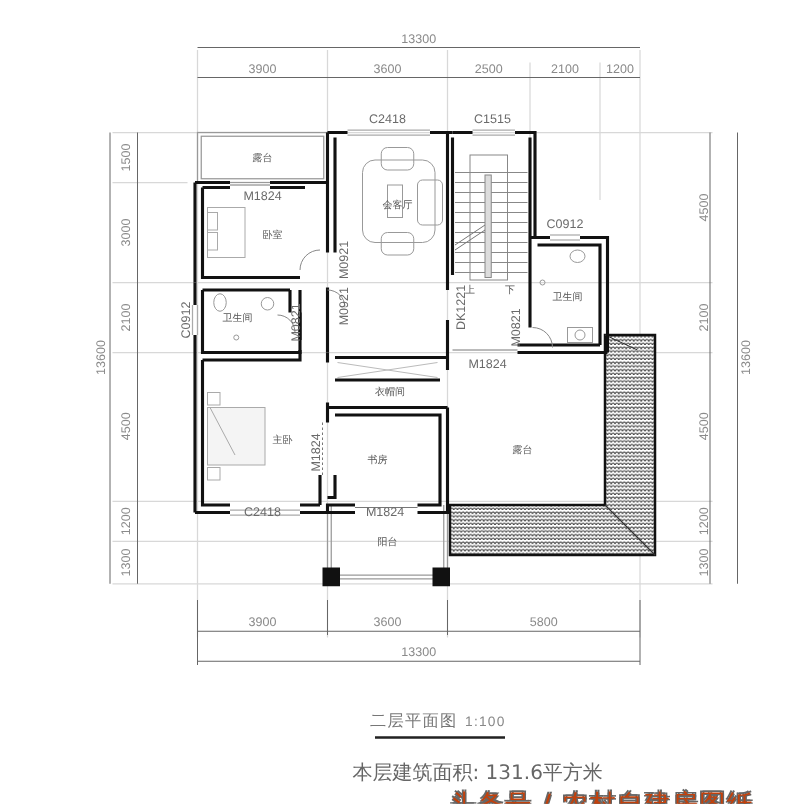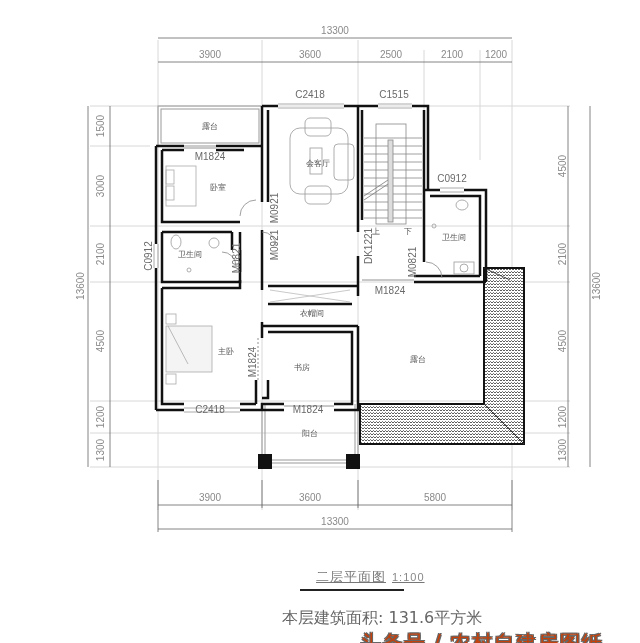--- a/index.html
+++ b/index.html
@@ -1,21 +1,21 @@
 <!DOCTYPE html>
 <html><head>
 <meta charset="utf-8">
 <style>
   html, body { margin:0; padding:0; background:#ffffff; }
   body { width:640px; height:643px; position:relative; overflow:hidden; font-family:"DejaVu Sans", sans-serif; }
   #plan { position:absolute; left:0; top:0; width:640px; height:643px; }
   .dim { font-family:"Liberation Sans", sans-serif; font-size:10px; fill:#8a8a8a; }
   .lbl { font-family:"DejaVu Sans", sans-serif; font-size:8px; fill:#555; }
   .code { font-family:"Liberation Sans", sans-serif; font-size:10px; fill:#6a6a6a; }
-  .title-txt { position:absolute; left:316px; top:568px; font-family:"DejaVu Sans", sans-serif; font-size:13px; color:#777; letter-spacing:1px;text-decoration:underline; }
+  .title-txt { position:absolute; left:296px; top:568px; font-family:"DejaVu Sans", sans-serif; font-size:13px; color:#777; letter-spacing:1px; }
   .title-scale { font-family:"Liberation Sans", sans-serif; font-size:11px; color:#888; margin-left:6px; }
   .title-line { position:absolute; left:300px; top:589px; width:104px; height:2px; background:#222; }
   .area-txt { position:absolute; left:282px; top:608px; font-size:16px; color:#666; font-family:"DejaVu Sans", sans-serif; }
   .watermark { position:absolute; left:360px; top:629px; font-size:21px; color:#c2410c; font-family:"DejaVu Sans", sans-serif;
      text-shadow:-1px -1px 0 #666, 1px -1px 0 #666, -1px 1px 0 #666, 1px 1px 0 #666; letter-spacing:1px; }
 </style>
 </head>
 <body>
 
 <svg id="plan" viewBox="0 0 640 643" xmlns="http://www.w3.org/2000/svg">

